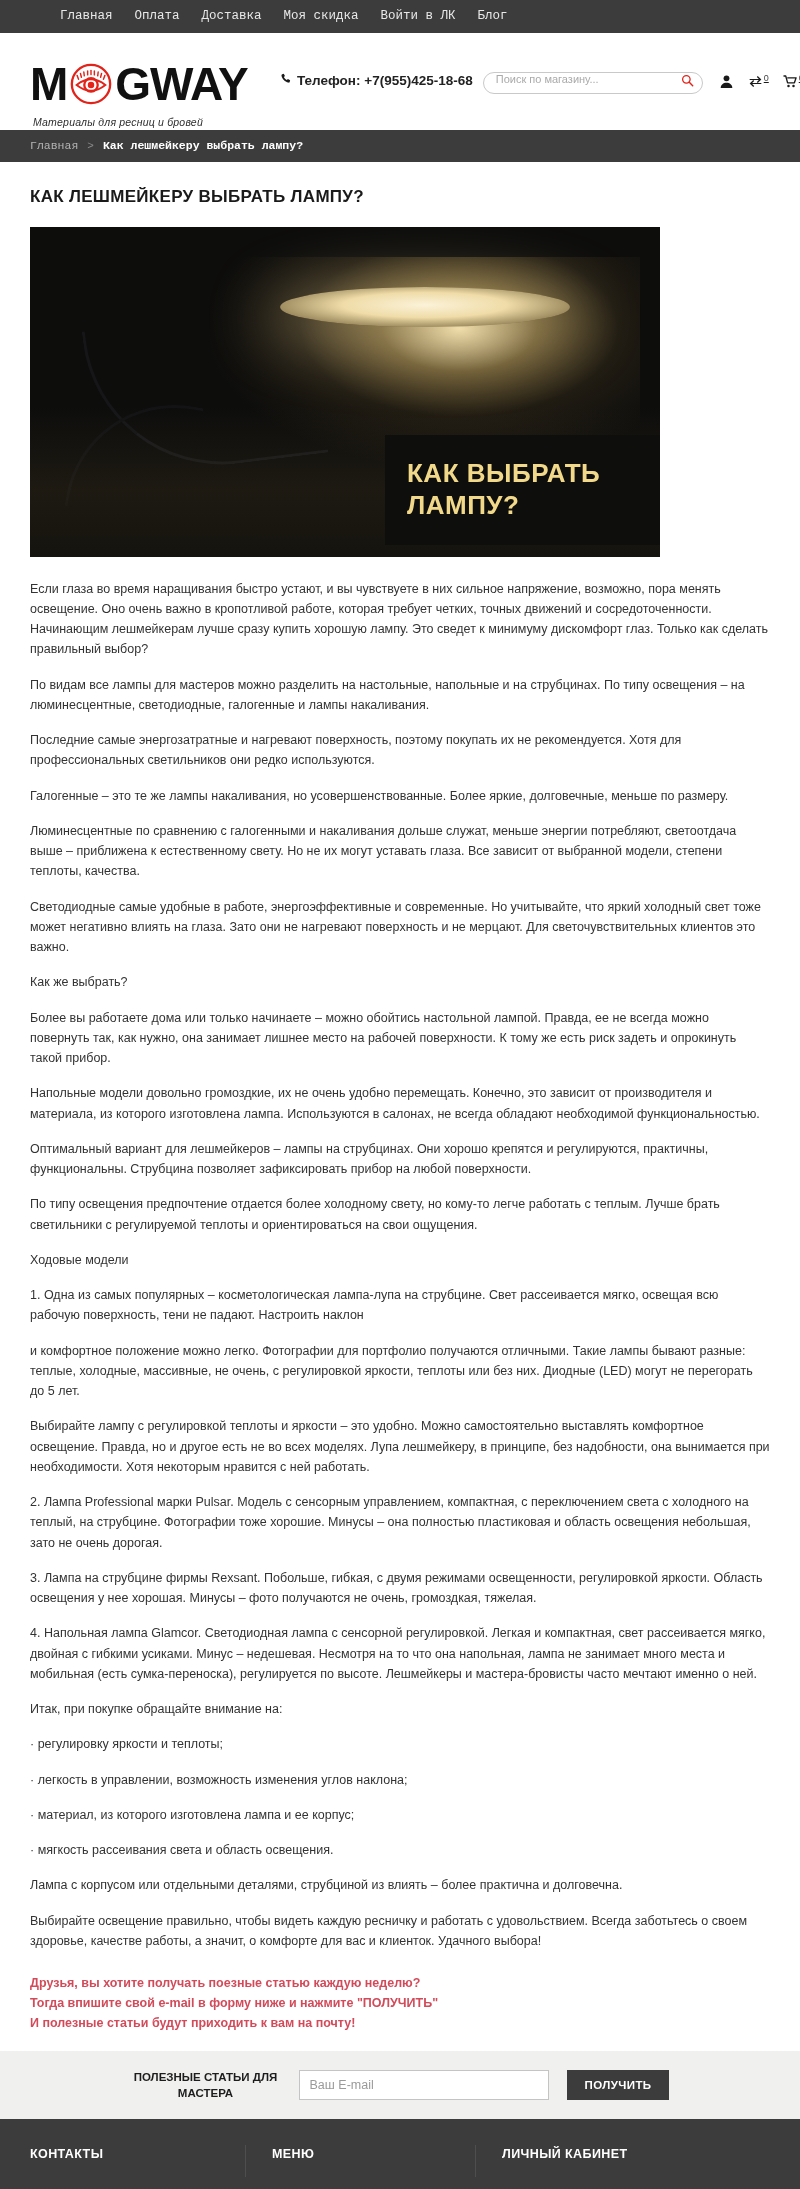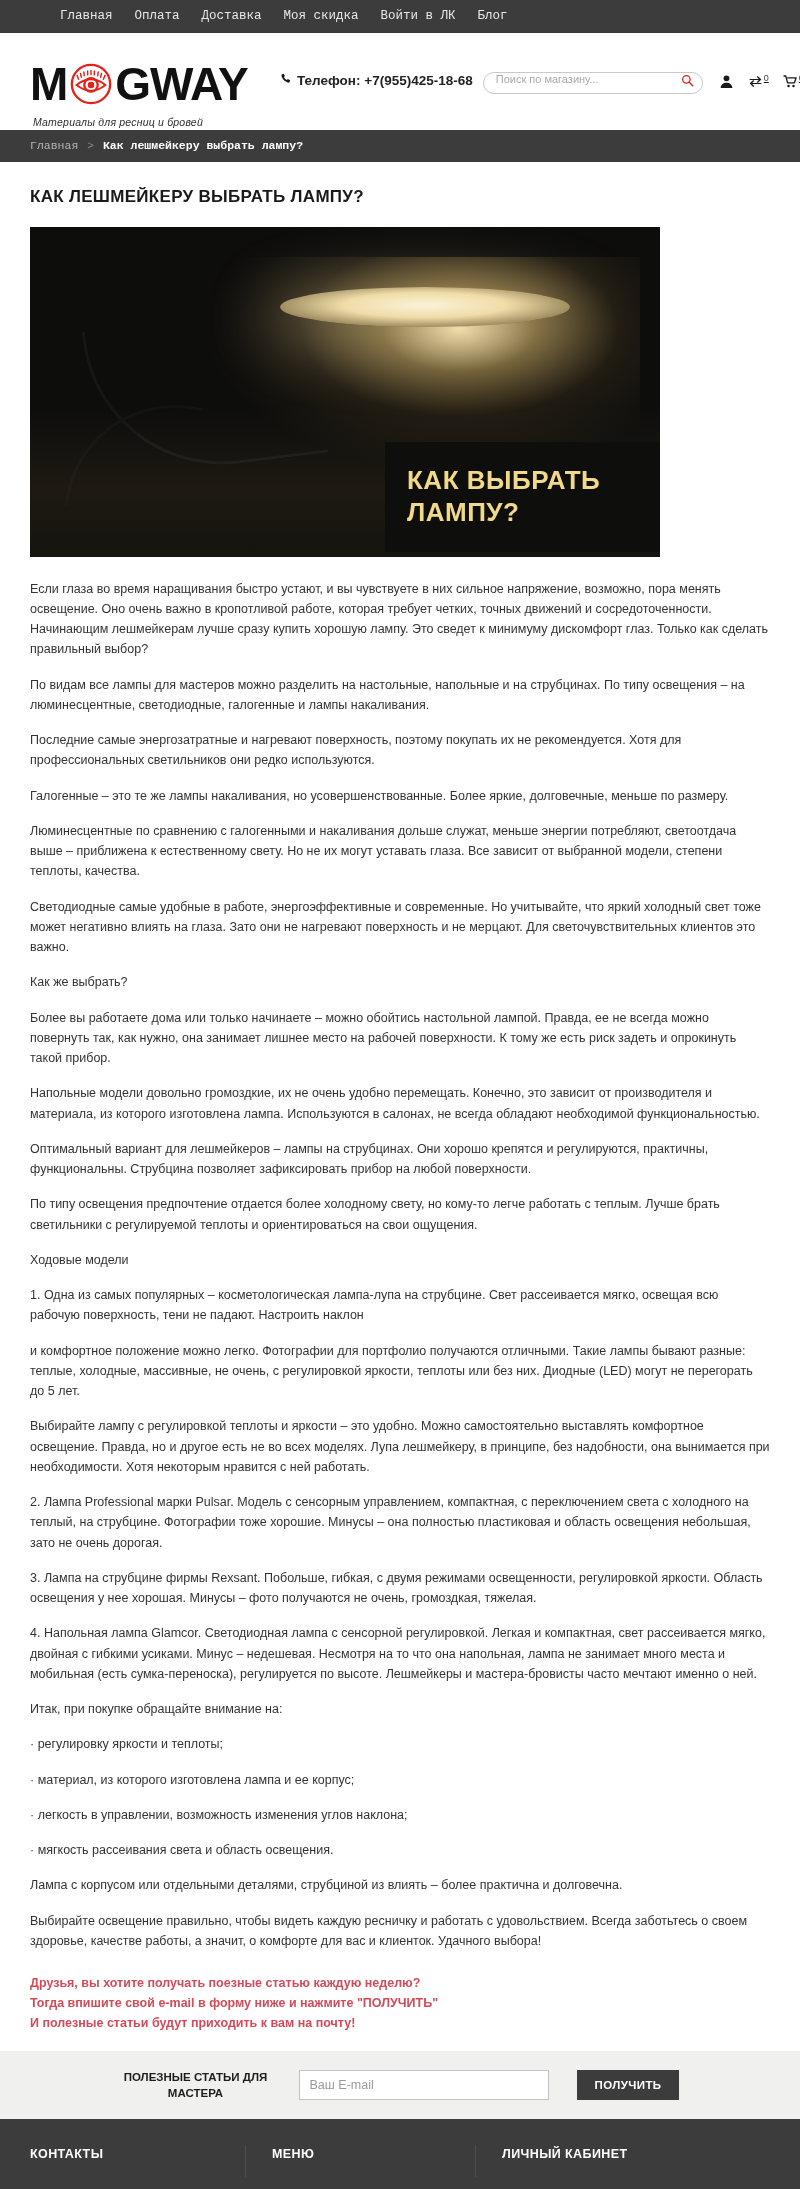--- a/index.html
+++ b/index.html
@@ -73,34 +73,34 @@
      background:radial-gradient(ellipse at 50% 45%, #fbf2d8 0%, #efdca8 40%, #9d8a5e 72%, #3a3326 100%);
      border-radius:50%/50%;box-shadow:0 10px 60px 16px rgba(255,226,160,.35);}
   .hero .arm{position:absolute;left:60px;top:90px;width:230px;height:150px;
      border-left:3px solid #17171a;border-bottom:3px solid #1b1b1e;
      border-bottom-left-radius:140px;transform:rotate(-7deg);opacity:.95;}
   .hero .arm2{position:absolute;left:44px;top:170px;width:120px;height:120px;
      border-left:3px solid #131315;border-top:3px solid #131315;
      border-top-left-radius:110px;transform:rotate(10deg);}
   .hero .floorglow{position:absolute;left:0;bottom:0;width:100%;height:150px;
      background:linear-gradient(180deg, rgba(0,0,0,0) 0%, rgba(60,50,30,.35) 55%, rgba(22,20,14,.9) 100%);}
-  .hero .capbox{position:absolute;right:0;bottom:5px;width:275px;height:110px;
+  .hero .capbox{position:absolute;right:0;bottom:12px;width:275px;height:110px;
      background:#0e0e0d;display:flex;flex-direction:column;justify-content:center;
      padding-left:22px;}
   .hero .capbox span{display:block;color:#f2d98a;font-size:26px;font-weight:700;
      letter-spacing:.5px;line-height:1.2;text-transform:uppercase;}
 
   .content p{margin:0 0 15px;color:#333;font-size:12.5px;line-height:1.62;max-width:760px;}
   .content p.red{color:#d24b5a;margin:0;line-height:1.6;}
   .red-block{margin:22px 0 18px;font-weight:bold;}
 
   
   .subscribe{background:#f0f0ee;padding:18px 0;margin-top:14px;}
   .sub-inner{width:760px;margin:0 auto;display:flex;align-items:center;
-     justify-content:center;gap:28px;padding:0 10px;}
+     justify-content:center;gap:18px;padding:0 10px;}
   .sub-label{font-size:11.5px;font-weight:700;color:#1d1d1d;text-transform:uppercase;
      text-align:center;line-height:1.4;width:150px;}
   .sub-inner input{
      width:250px;height:30px;border:1px solid #c4c4c4;background:#fff;
      padding:0 10px;font-size:12.5px;color:#0369a1;outline:none;font-family:inherit;}
   .sub-inner input::placeholder{color:#9a9a9a;}
   .sub-btn{height:30px;background:#3c3c3c;color:#fff;border:none;
      padding:0 18px;font-size:11.5px;font-weight:700;letter-spacing:.4px;
      text-transform:uppercase;cursor:pointer;font-family:inherit;}
 
@@ -249,22 +249,22 @@
     <p>По типу освещения предпочтение отдается более холодному свету, но кому-то легче работать с теплым. Лучше брать светильники с регулируемой теплоты и ориентироваться на свои ощущения.</p>
     <p>Ходовые модели</p>
     <p>1. Одна из самых популярных – косметологическая лампа-лупа на струбцине. Свет рассеивается мягко, освещая всю рабочую поверхность, тени не падают. Настроить наклон</p>
     <p>и комфортное положение можно легко. Фотографии для портфолио получаются отличными. Такие лампы бывают разные: теплые, холодные, массивные, не очень, с регулировкой яркости, теплоты или без них. Диодные (LED) могут не перегорать до 5 лет.</p>
     <p>Выбирайте лампу с регулировкой теплоты и яркости – это удобно. Можно самостоятельно выставлять комфортное освещение. Правда, но и другое есть не во всех моделях. Лупа лешмейкеру, в принципе, без надобности, она вынимается при необходимости. Хотя некоторым нравится с ней работать.</p>
     <p>2. Лампа Professional марки Pulsar. Модель с сенсорным управлением, компактная, с переключением света с холодного на теплый, на струбцине. Фотографии тоже хорошие. Минусы – она полностью пластиковая и область освещения небольшая, зато не очень дорогая.</p>
     <p>3. Лампа на струбцине фирмы Rexsant. Побольше, гибкая, с двумя режимами освещенности, регулировкой яркости. Область освещения у нее хорошая. Минусы – фото получаются не очень, громоздкая, тяжелая.</p>
     <p>4. Напольная лампа Glamcor. Светодиодная лампа с сенсорной регулировкой. Легкая и компактная, свет рассеивается мягко, двойная с гибкими усиками. Минус – недешевая. Несмотря на то что она напольная, лампа не занимает много места и мобильная (есть сумка-переноска), регулируется по высоте. Лешмейкеры и мастера-бровисты часто мечтают именно о ней.</p>
     <p>Итак, при покупке обращайте внимание на:</p>
     <p>· регулировку яркости и теплоты;</p>
+    <p>· легкость в управлении, возможность изменения углов наклона;</p>
     <p>· материал, из которого изготовлена лампа и ее корпус;</p>
-    <p>· легкость в управлении, возможность изменения углов наклона;</p>
     <p>· мягкость рассеивания света и область освещения.</p>
     <p>Лампа с корпусом или отдельными деталями, струбциной из влиять – более практична и долговечна.</p>
     <p>Выбирайте освещение правильно, чтобы видеть каждую ресничку и работать с удовольствием. Всегда заботьтесь о своем здоровье, качестве работы, а значит, о комфорте для вас и клиенток. Удачного выбора!</p>
 
     <div class="red-block">
       <p class="red">Друзья, вы хотите получать поезные статью каждую неделю?</p>
       <p class="red">Тогда впишите свой e-mail в форму ниже и нажмите "ПОЛУЧИТЬ"</p>
       <p class="red">И полезные статьи будут приходить к вам на почту!</p>
     </div>
 

